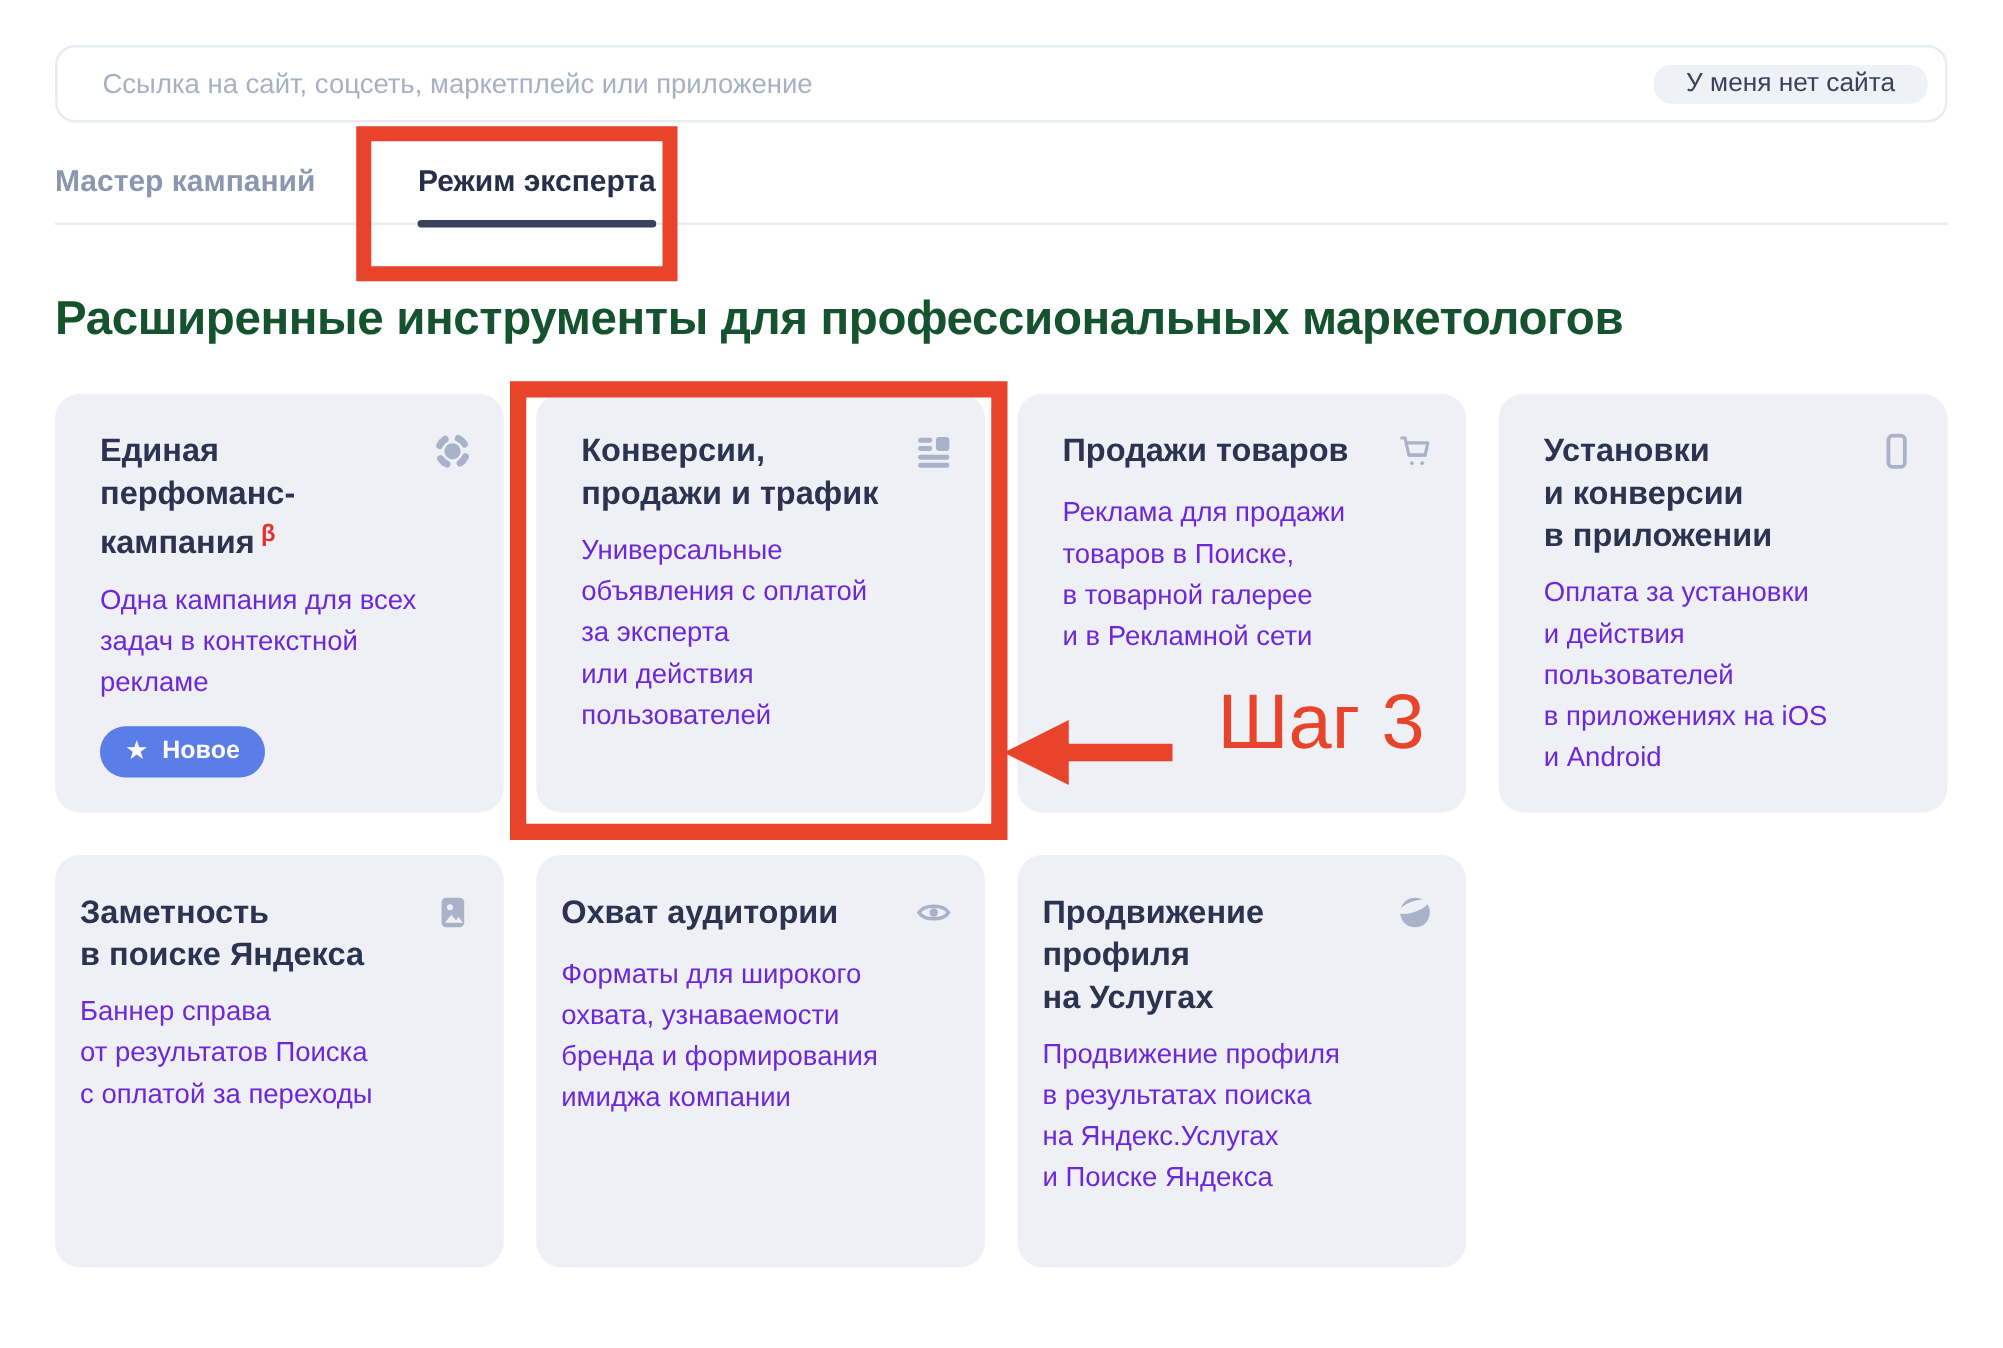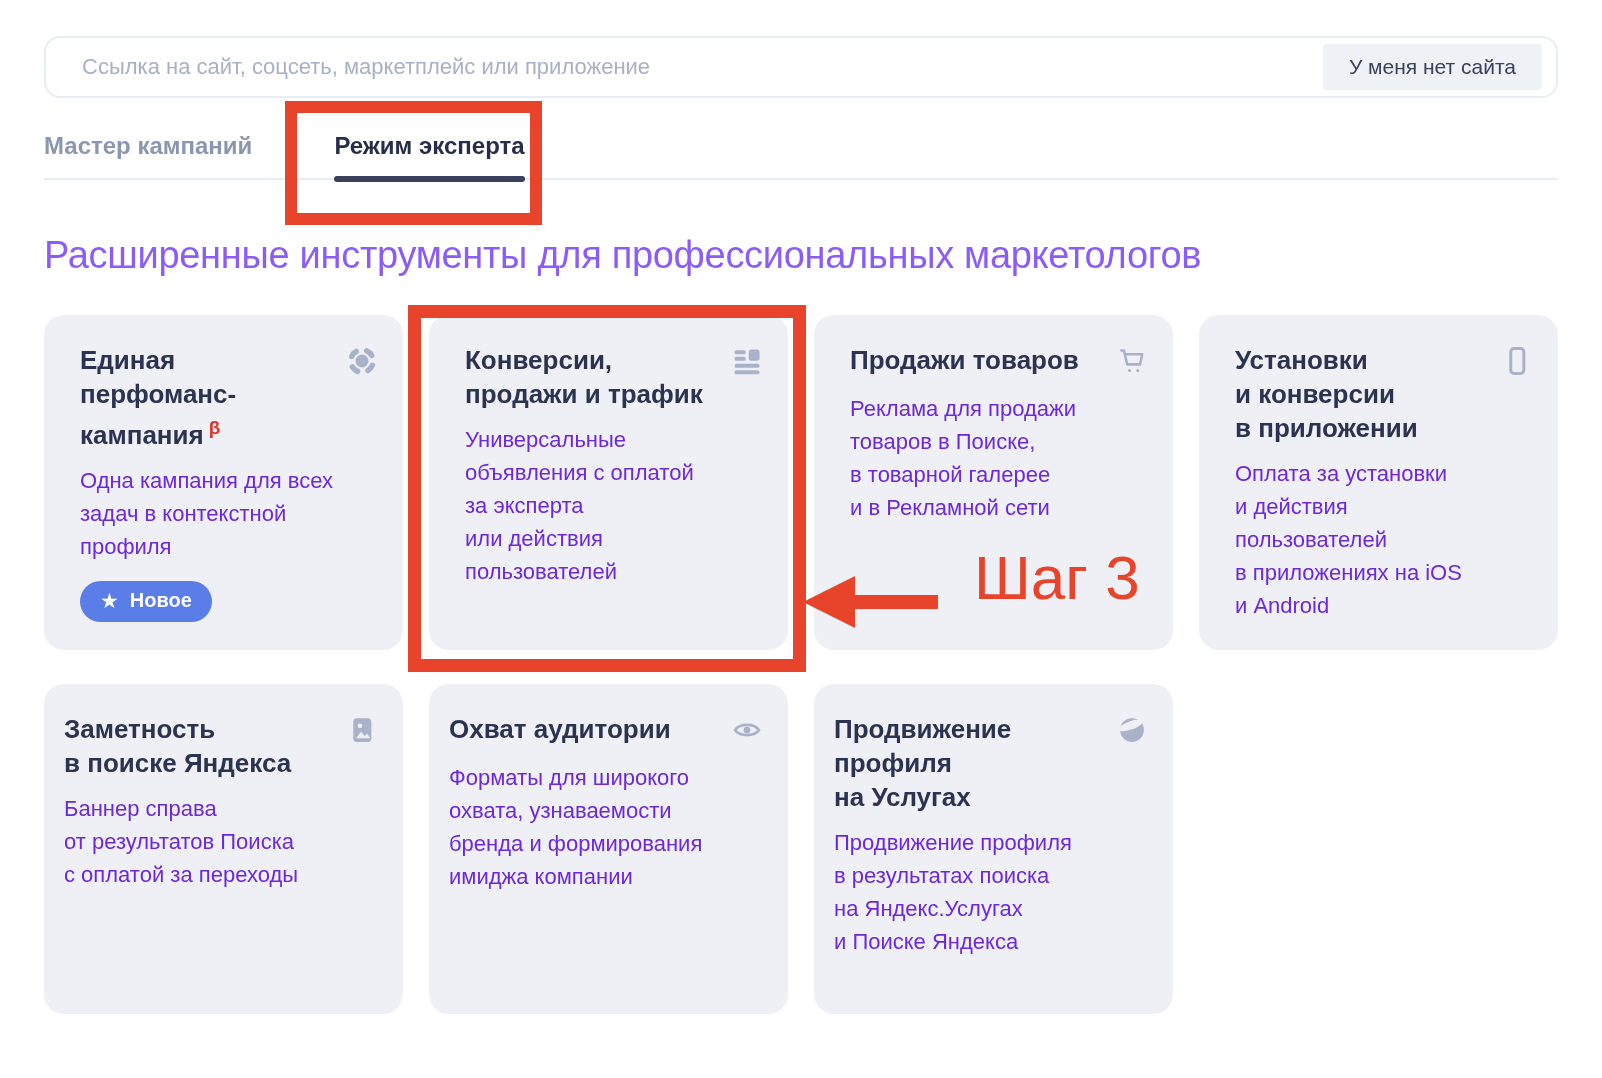--- a/index.html
+++ b/index.html
@@ -22,42 +22,42 @@
     padding:0 14px 0 0;
     background:#fff;
   }
   .url-input {
     flex:1; border:none; outline:none; background:transparent;
     font-family:inherit; font-size:22px; color:#39415C;
     padding-left:36px;
   }
   .url-input::placeholder { color:#A7B0C5; }
   .no-site-btn {
-    height:46px; padding:0 26px;
-    background:#EEF1F6; border:none; border-radius:4px;
+    height:31px; padding:0 26px;
+    background:#EEF1F6; border:none; border-radius:14px;
     font-family:inherit; font-size:21px; color:#39415C;
     cursor:pointer; white-space:nowrap;
   }
 
   
   .tabs { display:flex; gap:82px; margin-top:26px; border-bottom:2px solid #E8ECF3; }
   .tab {
     font-size:24px; font-weight:600; color:#8B96B0;
     padding:8px 0 18px; position:relative; cursor:pointer; white-space:nowrap;
   }
   .tab.active { color:#262E4A;text-align:right; }
   .tab.active::after {
     content:""; position:absolute; left:0; right:0; bottom:-4px;
     height:6px; background:#39415C; border-radius:3px;
   }
 
   
   .page-heading {
     margin-top:54px;
-    font-size:38px; font-weight:400; color:#8b5cf6; letter-spacing:-0.3px;
+    font-size:38px; font-weight:700; color:#14532d; letter-spacing:-0.3px;
   }
 
   
   .cards-grid {
     display:grid; grid-template-columns:repeat(4,1fr);
     gap:34px 26px; margin-top:38px;
   }
   .card {
     background:#EEF0F5; border-radius:20px;
     padding:28px 26px 28px 36px;
@@ -123,21 +123,21 @@
 кампания</span><sup class="beta">β</sup></div>
         <span class="card-icon">
           <svg width="30" height="30" viewBox="0 0 24 24">
             <circle cx="12" cy="12" r="5.2" fill="#A9B2C8"></circle>
             <circle cx="12" cy="12" r="9" fill="none" stroke="#A9B2C8" stroke-width="4.4" stroke-linecap="round" stroke-dasharray="5.5 8.64" transform="rotate(22.5 12 12)"></circle>
           </svg>
         </span>
       </div>
       <div class="card-desc">Одна кампания для всех
 задач в контекстной
-профиля</div>
+рекламе</div>
       <div class="badge">
         <span class="badge-star">★</span>
         <span>Новое</span>
       </div>
     </div>
 
     <div class="card">
       <div class="card-head">
         <div class="card-title">Конверсии,
 продажи и трафик</div>

